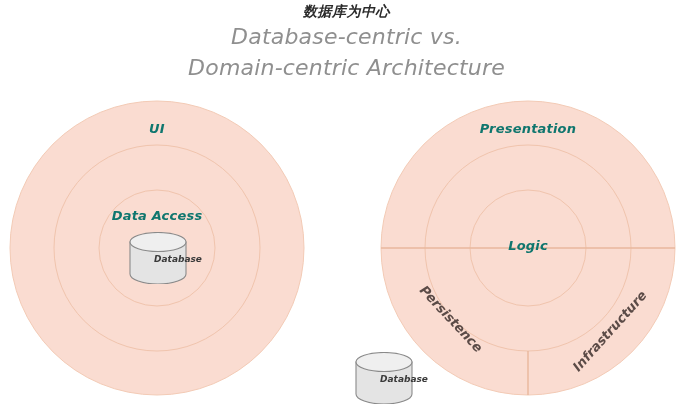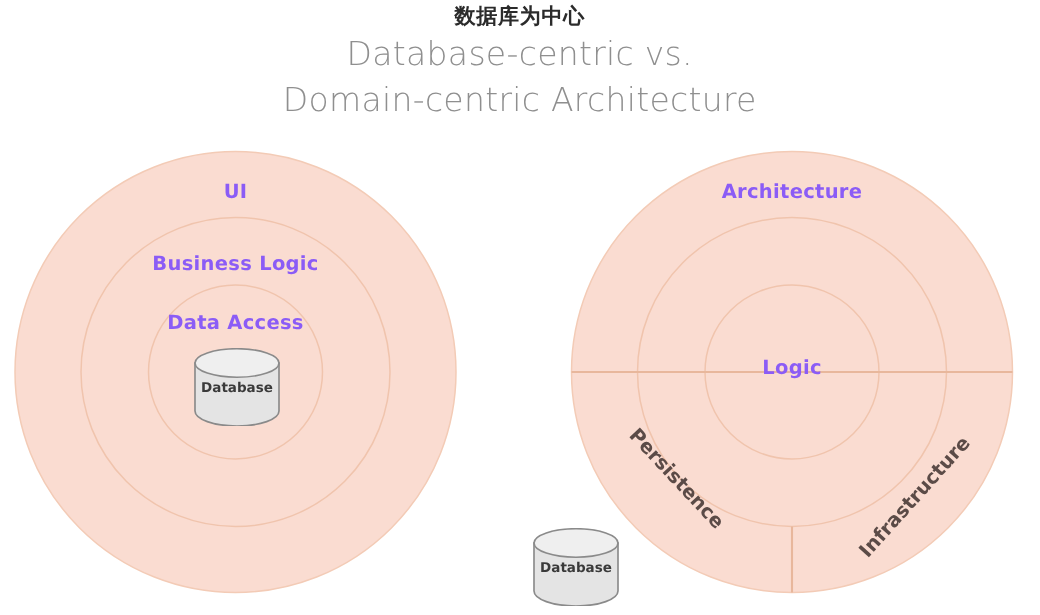--- a/index.html
+++ b/index.html
@@ -12,20 +12,21 @@
     background: #ffffff;
     font-family: "DejaVu Sans", "Liberation Sans", sans-serif;
     overflow: hidden;
     position: relative;
   }
   #stage {
     position: absolute;
     left: 0; top: 0;
     width: 693px;
     height: 410px;
+    font-style: italic;
   }
   svg.canvas {
     position: absolute;
     left: 0; top: 0;
     width: 693px;
     height: 410px;
     display: block;
   }
 
   
@@ -57,39 +58,40 @@
     margin-top: 1px;
   }
   .main-title .ln { display: block; }
 
   
   .ring-label {
     position: absolute;
     font-family: "DejaVu Sans", "Liberation Sans", sans-serif;
     font-size: 13px;
     font-weight: 700;
-    color: #8b5cf6;
+    color: #0f766e;
     white-space: nowrap;
     transform: translateX(-50%);
     letter-spacing: 0.2px;
     pointer-events: none;
   }
 
   
   .db {
     position: absolute;
   }
   .db-text {
     position: absolute;
     width: 100%;
     text-align: center;
     font-family: "DejaVu Sans", "Liberation Sans", sans-serif;
     font-weight: 700;
     color: #3a3a3a;
     pointer-events: none;
+    margin-left: 20px;
   }
 </style>
 </head>
 <body>
 
 <div id="stage">
 
   <div class="title-block">
     <div class="cn-label cn-top">数据库为中心</div>
     <div class="main-title">
@@ -116,24 +118,23 @@
     </g>
 
     <g>
       <text x="448" y="322" transform="rotate(47 448 322)" text-anchor="middle" font-family="DejaVu Sans, Liberation Sans, sans-serif" font-size="13" font-weight="700" fill="#5b4b47">Persistence</text>
 
       <text x="613" y="334" transform="rotate(-48 613 334)" text-anchor="middle" font-family="DejaVu Sans, Liberation Sans, sans-serif" font-size="13" font-weight="700" fill="#5b4b47">Infrastructure</text>
     </g>
   </svg>
 
   <div class="ring-label" style="left:157px; top:121px;">UI</div>
-  <div class="ring-label" style="left:157px; top:169px;">Business Logic</div>
   <div class="ring-label" style="left:157px; top:208px;">Data Access</div>
 
-  <div class="ring-label" style="left:528px; top:121px;">Architecture</div>
+  <div class="ring-label" style="left:528px; top:121px;">Presentation</div>
   <div class="ring-label" style="left:528px; top:238px;">Logic</div>
 
   <div class="db" style="left:128px; top:232px; width:60px; height:52px;">
     <svg width="60" height="52" viewBox="0 0 60 52">
       <path d="M2,10 L2,42 A28,10 0 0,0 58,42 L58,10 Z" fill="#e4e4e4" stroke="#8a8a8a" stroke-width="1.1"></path>
       <ellipse cx="30" cy="10" rx="28" ry="9.5" fill="#efefef" stroke="#8a8a8a" stroke-width="1.1"></ellipse>
     </svg>
     <div class="db-text" style="top:22px; left:0; font-size:9px;">Database</div>
   </div>
 

